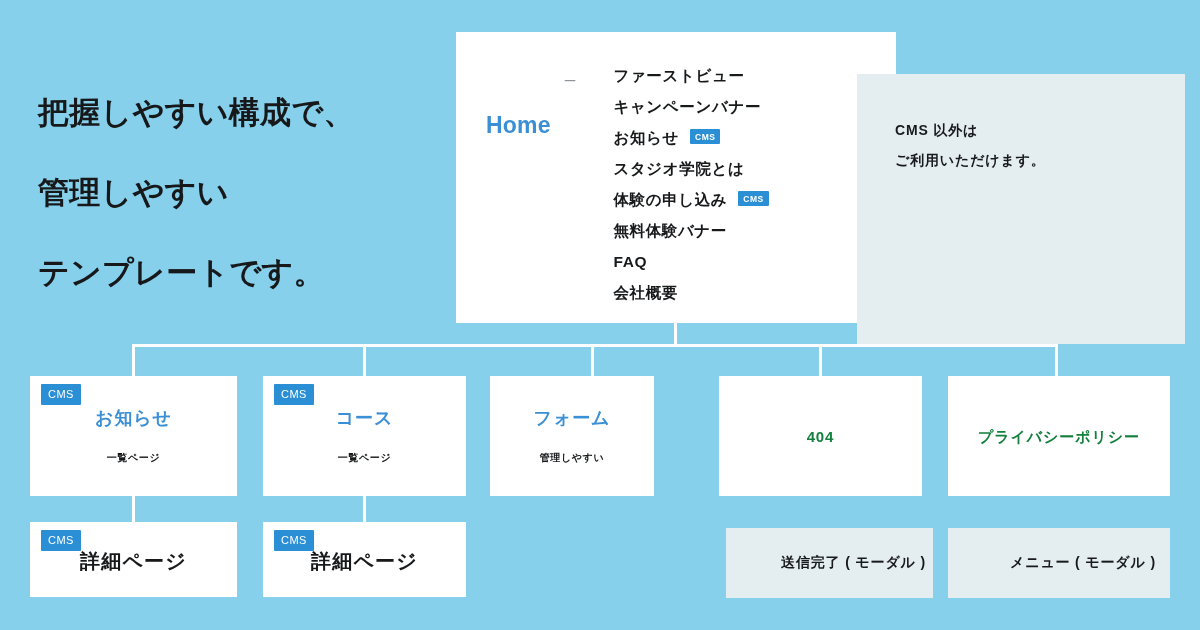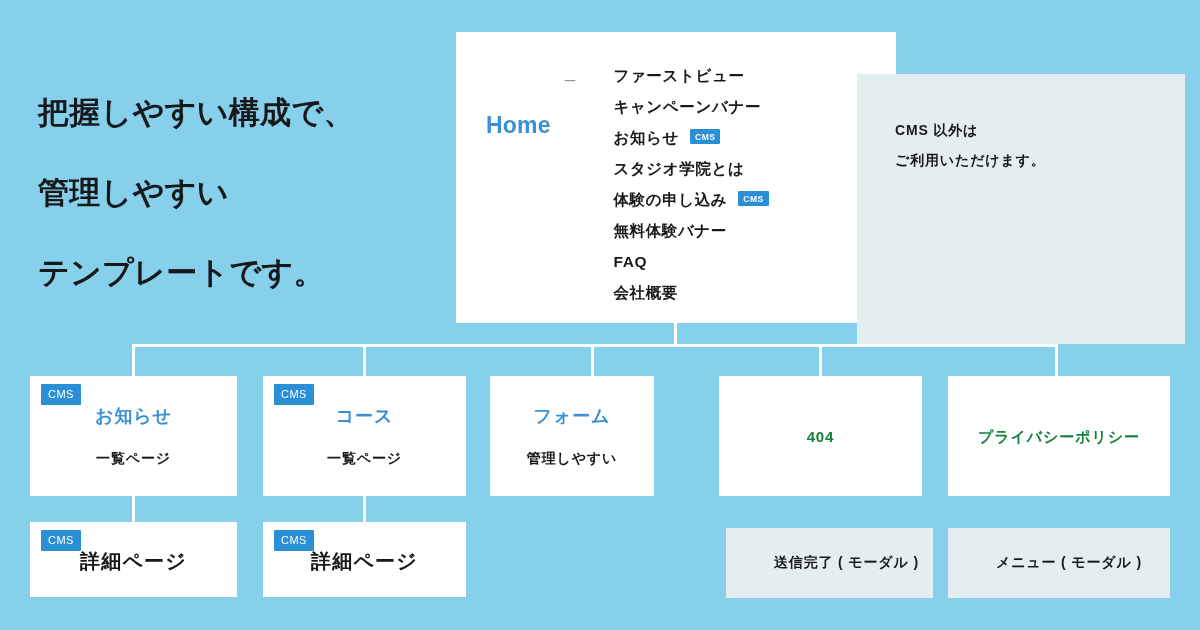--- a/index.html
+++ b/index.html
@@ -168,21 +168,21 @@
     letter-spacing: 0.05em;
     line-height: 1;
     white-space: nowrap;
   }
   .card-title.dark {
     color: #15803d;
     font-size: 15px;
     letter-spacing: 0.06em;
   }
   .card-sub {
-    font-size: 14px;
+    font-size: 10px;
     font-weight: 700;
     color: #17191b;
     letter-spacing: 0.06em;
     line-height: 1;
     margin-top: 26px;
     white-space: nowrap;
   }
 
   
   .l3 {
@@ -217,20 +217,21 @@
 
   .modal-card {
     top: 528px;
     height: 70px;
   }
   .modal-card .card-label {
     position: absolute;
     left: 0; right: 0;
     top: 50%;
     transform: translateY(-50%);
+    text-align: center;
     font-size: 14px;
     font-weight: 700;
     letter-spacing: 0.06em;
     color: #17191b;
     white-space: nowrap;
     margin-left: 48px;
   }
 </style>
 </head>
 <body>

